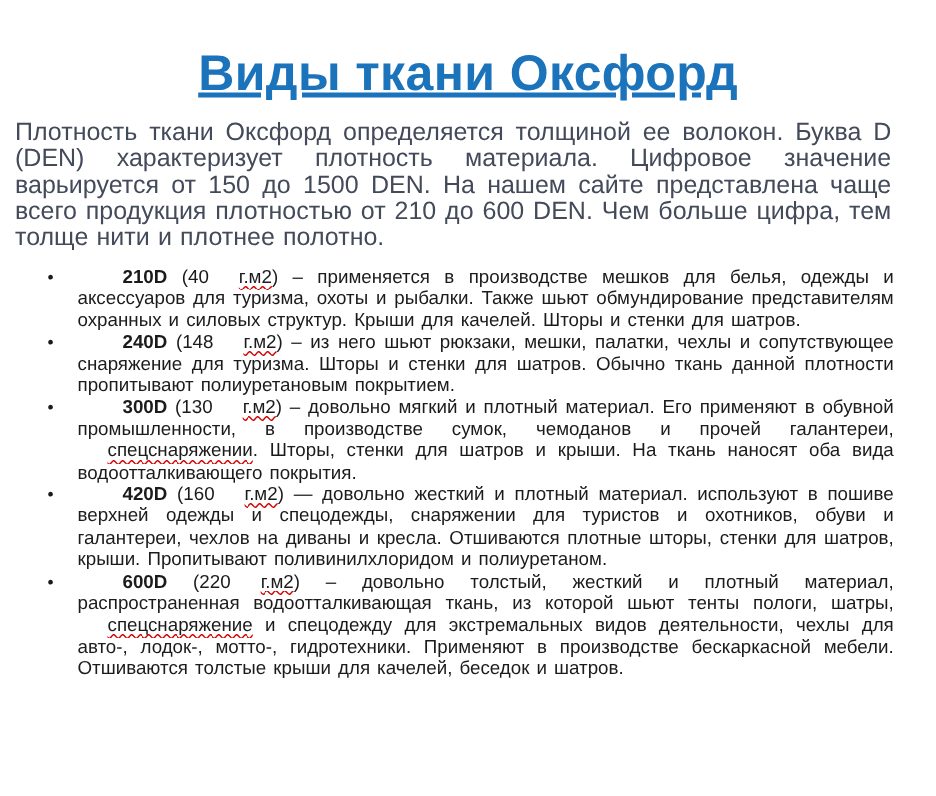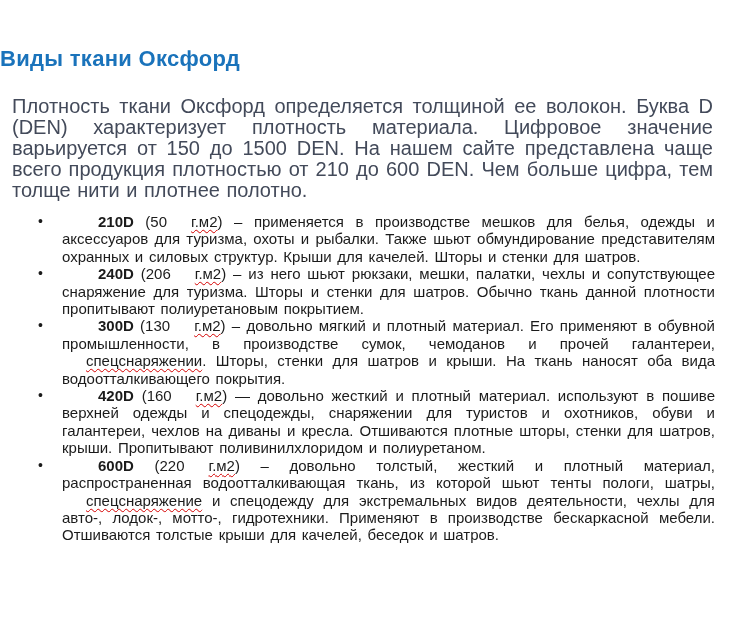--- a/index.html
+++ b/index.html
@@ -8,25 +8,27 @@
     width: 749px;
     height: 637px;
     background: #ffffff;
     box-sizing: border-box;
     padding-top: 42px;
     overflow: hidden;
     font-family: "Liberation Sans", "DejaVu Sans", sans-serif;
   }
   .title {
     margin: 0;
-    font-size: 22px;
+    text-align: center;
+    font-size: 40px;
     line-height: 34px;
     font-weight: bold;
     letter-spacing: 0.3px;
     color: var(--title-color, #1a73bb);
+    text-decoration: underline;
   }
   .intro {
     margin: 20px 36px 0 12px;
     font-size: 20px;
     line-height: 21px;
     text-align: justify;
     word-spacing: 1px;
     color: var(--intro-color, #434a5a);
   }
   .fabric-list {
@@ -61,19 +63,19 @@
 </style>
 </head>
 <body>
 
 <div class="page">
   <h1 class="title">Виды ткани Оксфорд</h1>
 
   <p class="intro">Плотность ткани Оксфорд определяется толщиной ее волокон. Буква D (DEN) характеризует плотность материала. Цифровое значение варьируется от 150 до 1500 DEN. На нашем сайте представлена чаще всего продукция плотностью от 210 до 600 DEN. Чем больше цифра, тем толще нити и плотнее полотно.</p>
 
   <ul class="fabric-list">
-      <li><span class="marker">•</span><span class="b">210D</span><span>  (50</span><span class="sp">г.м2</span><span>) – применяется в производстве мешков для белья, одежды и аксессуаров для туризма, охоты и рыбалки. Также шьют обмундирование представителям охранных и силовых структур. Крыши для качелей. Шторы и стенки для шатров.</span></li>
-      <li><span class="marker">•</span><span class="b">240D</span><span>  (206</span><span class="sp">г.м2</span><span>) – из него шьют рюкзаки, мешки, палатки, чехлы и сопутствующее снаряжение для туризма. Шторы и стенки для шатров. Обычно ткань данной плотности пропитывают полиуретановым покрытием.</span></li>
+      <li><span class="marker">•</span><span class="b">210D</span><span>  (40</span><span class="sp">г.м2</span><span>) – применяется в производстве мешков для белья, одежды и аксессуаров для туризма, охоты и рыбалки. Также шьют обмундирование представителям охранных и силовых структур. Крыши для качелей. Шторы и стенки для шатров.</span></li>
+      <li><span class="marker">•</span><span class="b">240D</span><span>  (148</span><span class="sp">г.м2</span><span>) – из него шьют рюкзаки, мешки, палатки, чехлы и сопутствующее снаряжение для туризма. Шторы и стенки для шатров. Обычно ткань данной плотности пропитывают полиуретановым покрытием.</span></li>
       <li><span class="marker">•</span><span class="b">300D</span><span>  (130</span><span class="sp">г.м2</span><span>) – довольно мягкий и плотный материал. Его применяют в обувной промышленности, в производстве сумок, чемоданов и прочей галантереи, </span><span class="sp">спецснаряжении</span><span>. Шторы, стенки для шатров и крыши. На ткань наносят оба вида водоотталкивающего покрытия.</span></li>
       <li><span class="marker">•</span><span class="b">420D</span><span>  (160</span><span class="sp">г.м2</span><span>) — довольно жесткий и плотный материал. используют в пошиве верхней одежды и спецодежды, снаряжении для туристов и охотников, обуви и галантереи, чехлов на диваны и кресла. Отшиваются плотные шторы, стенки для шатров, крыши. Пропитывают поливинилхлоридом и полиуретаном.</span></li>
       <li><span class="marker">•</span><span class="b">600D</span><span>  (220</span><span class="sp">г.м2</span><span>) – довольно толстый, жесткий и плотный материал, распространенная водоотталкивающая ткань, из которой шьют тенты пологи, шатры, </span><span class="sp">спецснаряжение</span><span> и спецодежду для экстремальных видов деятельности, чехлы для авто-, лодок-, мотто-, гидротехники. Применяют в производстве бескаркасной мебели. Отшиваются толстые крыши для качелей, беседок и шатров.</span></li>
     </ul>
 </div>
 
 </body></html>

